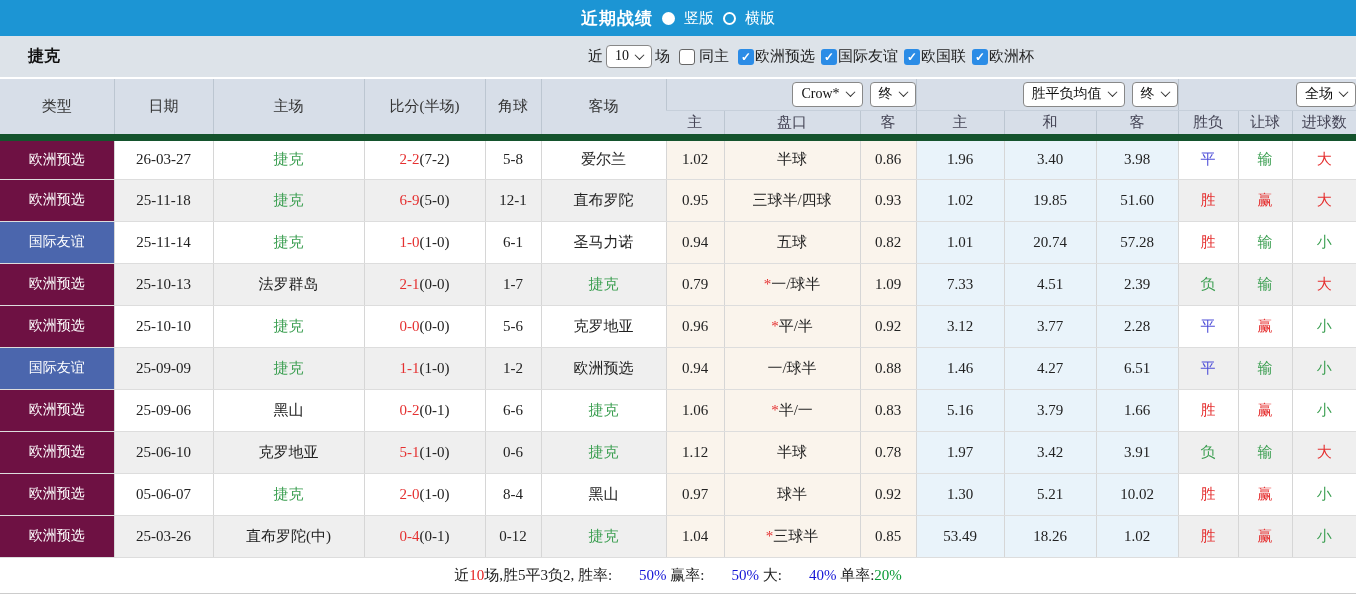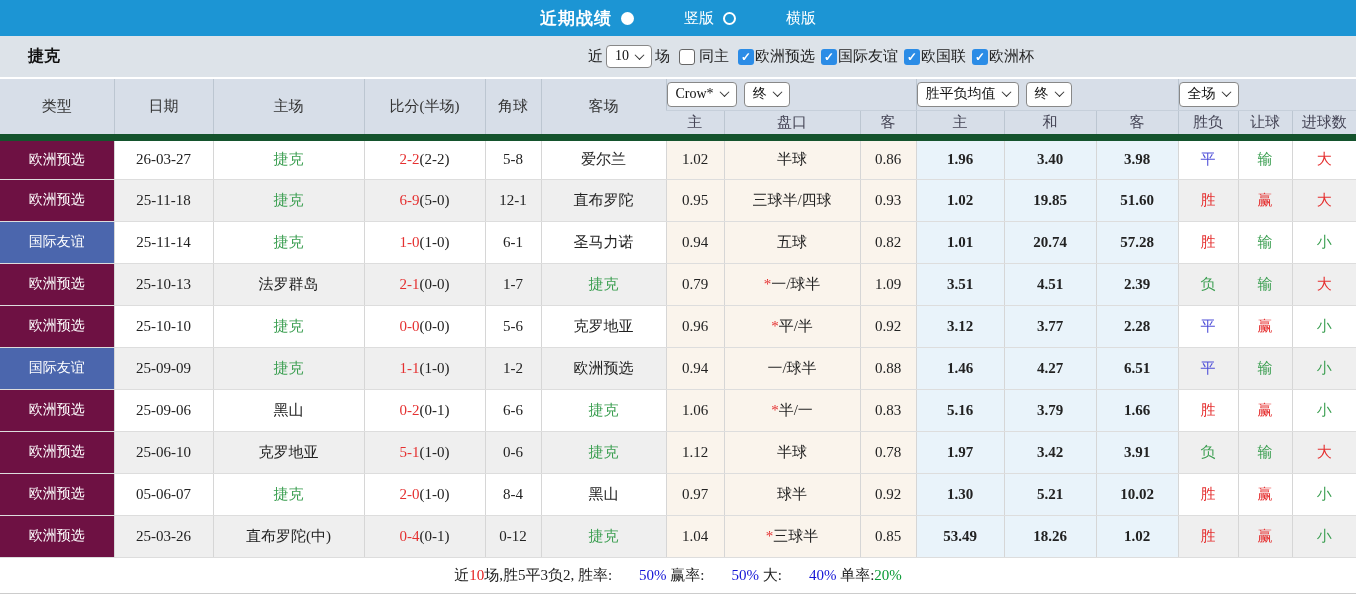--- a/index.html
+++ b/index.html
@@ -7,21 +7,21 @@
   body { font-family:"Liberation Serif","DejaVu Serif",serif; }
   .app { width:1356px; height:594px; overflow:hidden; background:#7f1d1d; position:relative; }
 
   
   .titlebar { height:36px; background:#1c95d4; display:flex; align-items:center; justify-content:center; gap:9px;
               font-family:"Liberation Sans","DejaVu Sans",sans-serif; color:#fff; }
   .titlebar .title { font-size:17px; font-weight:bold; letter-spacing:1px; }
   .radio { width:13px; height:13px; border-radius:50%; display:inline-block; }
   .radio.on  { background:#fff; }
   .radio.off { background:transparent; border:2.5px solid #fff; }
-  .titlebar .opt { font-size:15px;margin-left:41px; }
+  .titlebar .opt { font-size:15px; }
 
   
   .filterbar { height:43px; background:#dde3e9; border-bottom:2px solid #fff; position:relative; }
   .team { position:absolute; left:28px; top:10px; font-size:16px; font-weight:bold; color:#111; }
   .filters { position:absolute; left:585px; top:0; height:41px; display:flex; align-items:center; font-size:15px; color:#222; }
   .filters .lbl { margin:0 3px; }
   .sel { display:inline-flex; align-items:center; gap:7px; background:#fff; border:1px solid #888;
          border-radius:4px; padding:2px 8px 3px 8px; font-size:14px; color:#111; cursor:default; }
   .chev { width:7px; height:7px; border-right:1.6px solid #333; border-bottom:1.6px solid #333;
           transform:rotate(45deg) translate(-1px,-1px); display:inline-block; }
@@ -31,27 +31,27 @@
   .cb.off { background:#fff; border:1px solid #666; }
 
   
   table { width:1356px; border-collapse:collapse; table-layout:fixed; font-size:15px; color:#222; }
   th, td { text-align:center; overflow:hidden; white-space:nowrap; }
   thead th { background:#d7dee8; font-weight:normal; color:#333; border-left:1px solid #bcc6d1; border-bottom:7px solid #14532d; }
   thead tr.selrow th { height:31px; }
   thead tr.labrow th { height:27px; color:#445; }
   thead th:first-child { border-left:none; }
   thead th.grp { border-bottom:1px solid #c6cfda; }
-  thead .selwrap { display:flex; justify-content:flex-start; gap:7px; }
+  thead .selwrap { display:flex; justify-content:flex-end; gap:7px; }
   tbody td { height:42px; border-left:1px solid #d6d6d6; border-bottom:1px solid #ddd; }
   tbody td:first-child { border-left:none; }
   tbody tr.even td { background:#ffffff; }
   tbody tr.odd  td { background:#efefef; }
   tbody td.cream { background:#faf4ec !important; }
-  tbody td.lblue { background:#e9f3fa !important;font-weight:bold; }
+  tbody td.lblue { background:#e9f3fa !important; }
   td.type { color:#fff; font-size:14px; }
   td.type.m { background:#6e1143 !important; }
   td.type.b { background:#4b66ad !important; }
   .c-green { color:#3a9e50; }
   .c-red   { color:#e53030; }
   .c-blue  { color:#5050d8; }
   .ht { color:#222; }
 
   
   .footer { height:36px; background:#fff; border-bottom:1px solid #ccc; display:flex; align-items:center;
@@ -166,21 +166,21 @@
         <th>胜负</th>
         <th>让球</th>
         <th>进球数</th>
       </tr>
     </thead>
     <tbody id="results-tbody">
         <tr class="even">
           <td class="type m">欧洲预选</td>
           <td>26-03-27</td>
           <td class="c-green">捷克</td>
-          <td><span class="c-red">2-2</span><span class="ht">(2-2)</span></td>
+          <td><span class="c-red">2-2</span><span class="ht">(7-2)</span></td>
           <td>5-8</td>
           <td>爱尔兰</td>
           <td class="cream">1.02</td>
           <td class="cream">半球</td>
           <td class="cream">0.86</td>
           <td class="lblue">1.96</td>
           <td class="lblue">3.40</td>
           <td class="lblue">3.98</td>
           <td class="c-blue">平</td>
           <td class="c-green">输</td>
@@ -223,21 +223,21 @@
         <tr class="odd">
           <td class="type m">欧洲预选</td>
           <td>25-10-13</td>
           <td>法罗群岛</td>
           <td><span class="c-red">2-1</span><span class="ht">(0-0)</span></td>
           <td>1-7</td>
           <td class="c-green">捷克</td>
           <td class="cream">0.79</td>
           <td class="cream"><span class="c-red">*</span>一/球半</td>
           <td class="cream">1.09</td>
-          <td class="lblue">3.51</td>
+          <td class="lblue">7.33</td>
           <td class="lblue">4.51</td>
           <td class="lblue">2.39</td>
           <td class="c-green">负</td>
           <td class="c-green">输</td>
           <td class="c-red">大</td>
         </tr>
         <tr class="even">
           <td class="type m">欧洲预选</td>
           <td>25-10-10</td>
           <td class="c-green">捷克</td>

